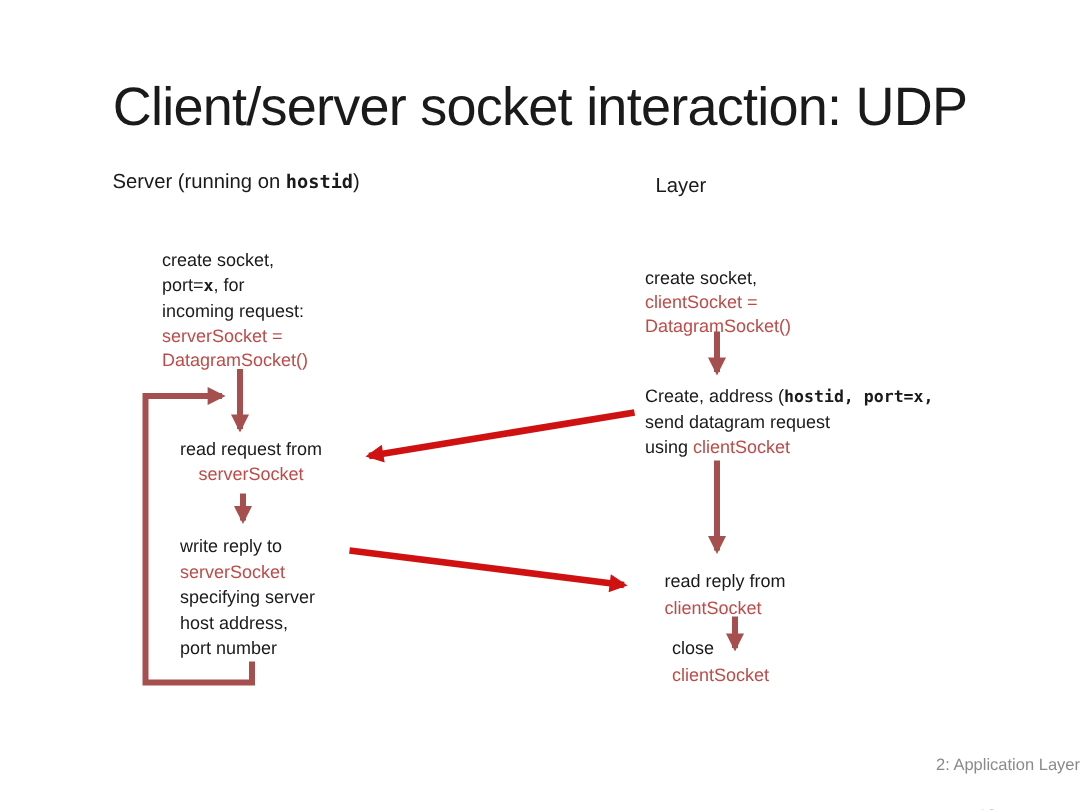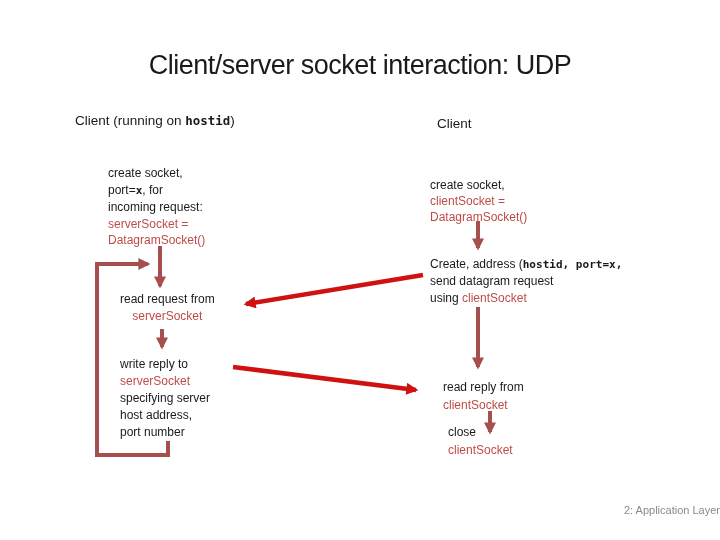--- a/index.html
+++ b/index.html
@@ -3,43 +3,43 @@
 <meta charset="utf-8">
 <style>
   html,body{margin:0;padding:0;background:#fff;}
   #stage{
     position:relative;width:720px;height:540px;background:#ffffff;overflow:hidden;
     font-family:"Liberation Sans","DejaVu Sans",sans-serif;color:var(--text,#1a1a1a);
   }
   .abs{position:absolute;}
   #title{
     top:50px;left:0;width:720px;text-align:center;
-    font-size:27px;letter-spacing:-0.5px;color:var(--text);
+    font-size:36px;letter-spacing:-0.5px;color:var(--text);
   }
   .colhead{font-size:13.5px;color:var(--text);}
   .mono{font-family:"DejaVu Sans Mono","Liberation Mono",monospace;font-weight:bold;font-size:0.92em;}
   .step{font-size:12px;line-height:16.5px;white-space:nowrap;}
   .red{color:var(--red-text,#be4b48);}
   #arrow-layer{position:absolute;top:0;left:0;width:720px;height:540px;pointer-events:none;}
   .arrow-dark{stroke:var(--arrow-dark,#a5504e);fill:none;}
   .arrow-bright{stroke:var(--arrow-bright,#cf1211);fill:none;}
   #marker-dark path{fill:var(--arrow-dark,#a5504e);}
   #marker-bright path{fill:var(--arrow-bright,#cf1211);}
   .footer-text{font-size:11px;color:var(--muted,#8a8a8a);}
 </style>
 </head>
 <body>
 
 <div id="stage">
 
   <div id="title" class="abs">Client/server socket interaction: UDP</div>
 
-  <div class="abs colhead" style="left:75px;top:113px;"><span>Client (running on </span><span class="mono">hostid</span><span>)</span></div>
+  <div class="abs colhead" style="left:75px;top:113px;"><span>Server (running on </span><span class="mono">hostid</span><span>)</span></div>
 
-  <div class="abs colhead" style="left:437px;top:116px;">Client</div>
+  <div class="abs colhead" style="left:437px;top:116px;">Layer</div>
 
   <div class="abs step" style="left:108px;top:165px;">
     <div>create socket,</div>
     <div><span>port=</span><span class="mono">x</span><span>, for</span></div>
     <div>incoming request:</div>
     <div class="red">serverSocket =</div>
     <div class="red">DatagramSocket()</div>
   </div>
 
   <div class="abs step" style="left:120px;top:291px;line-height:17px;text-align:center;">

